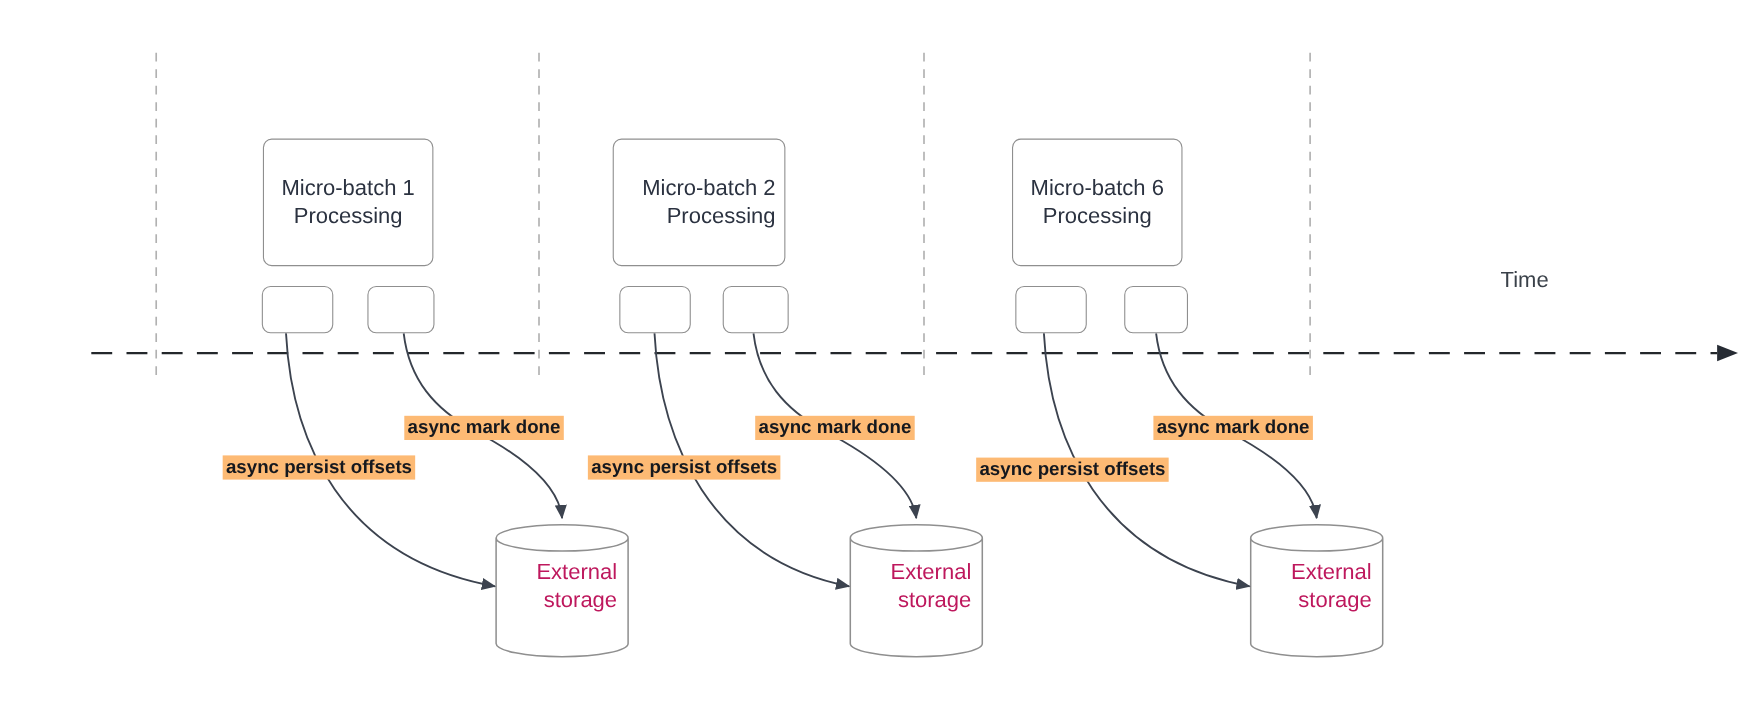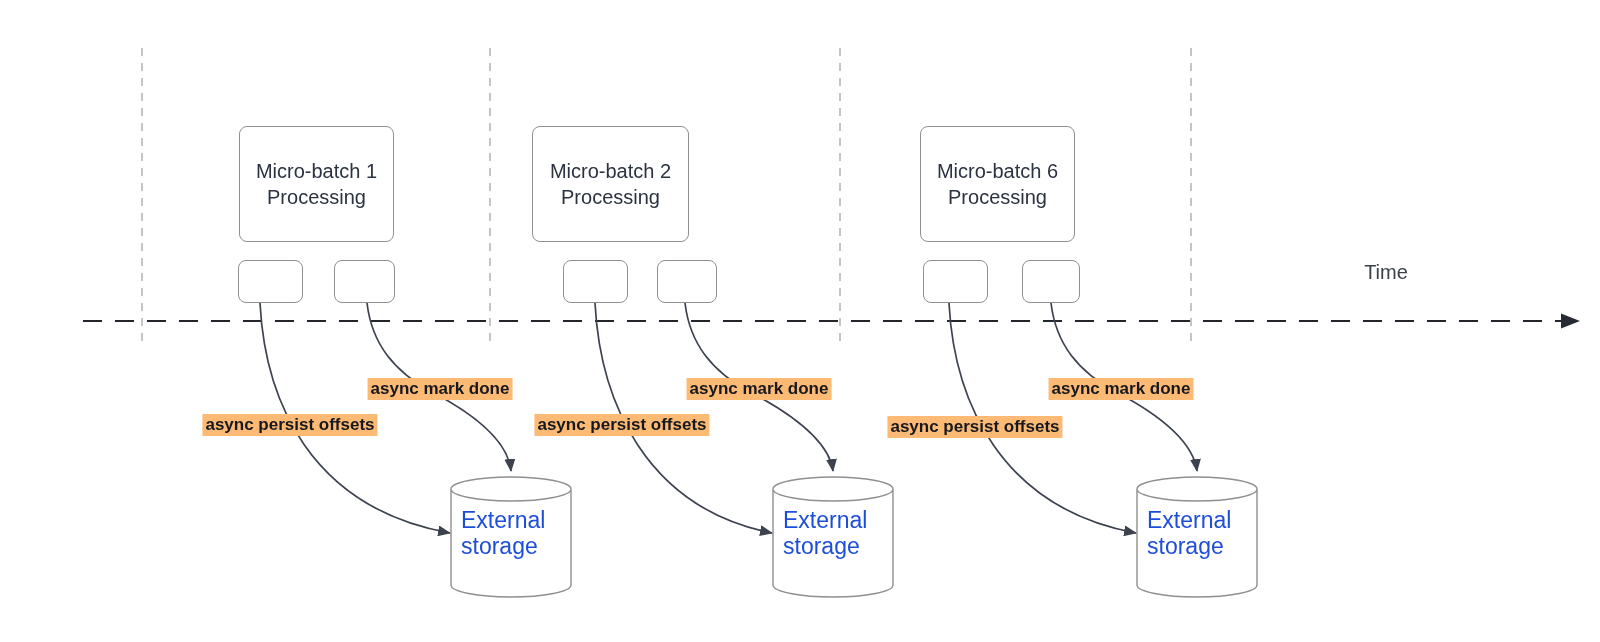--- a/index.html
+++ b/index.html
@@ -11,22 +11,22 @@
   .node {
     position:absolute; background:#ffffff; border:1.4px solid #8f8f8f;
     border-radius:8px; box-sizing:border-box;
   }
   .proc {
     display:flex; align-items:center; justify-content:center;
     text-align:center; font-size:20px; line-height:26px; color:#2b3240;
     padding:0 8px;
   }
   .cyl-label {
-    position:absolute; text-align:left; font-size:23px; line-height:26px;
-    color:#1d4ed8;
+    position:absolute; text-align:right; font-size:20px; line-height:26px;
+    color:#be185d;
   }
   .arrow-label {
     position:absolute; transform:translate(-50%,-50%); white-space:nowrap;
     font-size:17px; font-weight:bold; color:#15181e; background:#fdba74;
     padding:1px 3px;
   }
   .time-label {
     position:absolute; transform:translate(-50%,-50%); font-size:20px;
     color:#3a4149; white-space:nowrap;
   }
@@ -65,29 +65,29 @@
     <path d="M1051,303 C1056,345 1079,372 1116,392 C1156,413 1193,440 1197,471" fill="none" stroke="#3c434f" stroke-width="1.7" marker-end="url(#arrowhead)"></path>
   </svg>
 
   <div class="node proc" style="left:239px; top:126px; width:155px; height:116px;">Micro-batch 1 Processing</div>
   <div class="node" style="left:238px; top:260px; width:65px; height:43px;"></div>
   <div class="node" style="left:334px; top:260px; width:61px; height:43px;"></div>
   <div class="arrow-label" style="left:290px; top:425px;">async persist offsets</div>
   <div class="arrow-label" style="left:440px; top:389px;">async mark done</div>
   <div class="cyl-label" style="left:461px; top:507px; width:100px;">External storage</div>
 
-  <div class="node proc" style="left:532px; top:126px; width:157px; height:116px;">Micro-batch 2 Processing</div>
+  <div class="node proc" style="left:557px; top:126px; width:157px; height:116px;text-align:right;">Micro-batch 2 Processing</div>
   <div class="node" style="left:563px; top:260px; width:65px; height:43px;"></div>
   <div class="node" style="left:657px; top:260px; width:60px; height:43px;"></div>
   <div class="arrow-label" style="left:622px; top:425px;">async persist offsets</div>
   <div class="arrow-label" style="left:759px; top:389px;">async mark done</div>
   <div class="cyl-label" style="left:783px; top:507px; width:100px;">External storage</div>
 
   <div class="node proc" style="left:920px; top:126px; width:155px; height:116px;">Micro-batch 6 Processing</div>
   <div class="node" style="left:923px; top:260px; width:65px; height:43px;"></div>
   <div class="node" style="left:1022px; top:260px; width:58px; height:43px;"></div>
   <div class="arrow-label" style="left:975px; top:427px;">async persist offsets</div>
   <div class="arrow-label" style="left:1121px; top:389px;">async mark done</div>
   <div class="cyl-label" style="left:1147px; top:507px; width:100px;">External storage</div>
 
-  <div class="time-label" style="left:1386px; top:272px;">Time</div>
+  <div class="time-label" style="left:1386px; top:255px;">Time</div>
 
 </div>
 
 </body></html>

